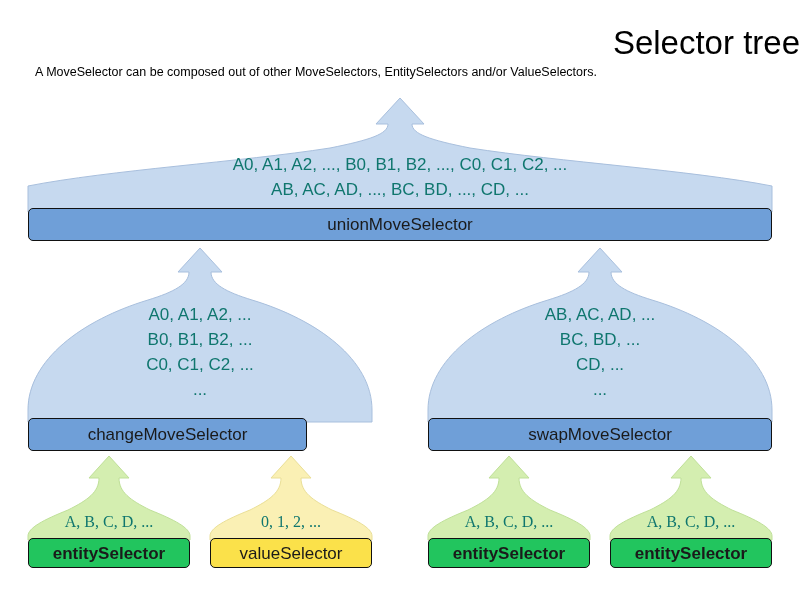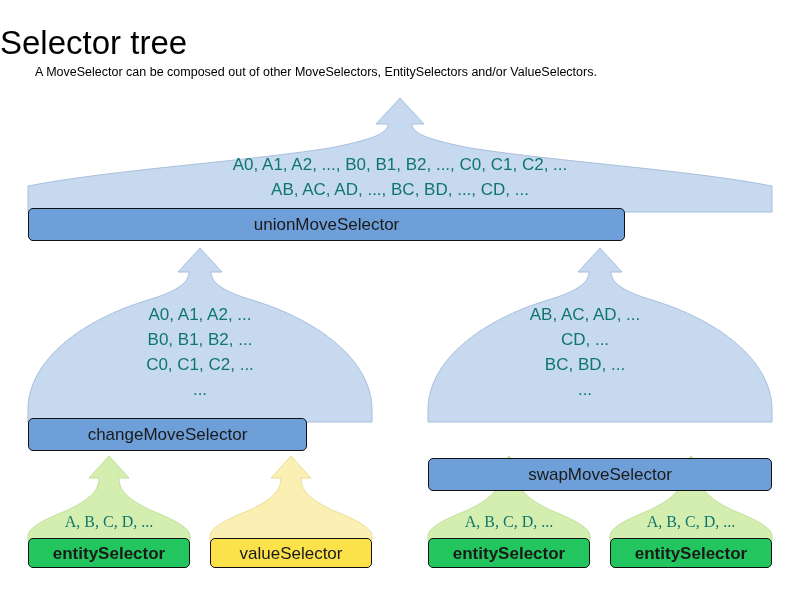--- a/index.html
+++ b/index.html
@@ -17,21 +17,21 @@
   #diagram-root {
     position: relative;
     width: 800px;
     height: 600px;
   }
   .page-title {
     position: absolute;
     left: 0;
     top: 26px;
     width: 800px;
-    text-align: left;
+    text-align: right;
     font-size: 33px;
     font-weight: normal;
     line-height: 1;
     letter-spacing: 0px;
   }
   .page-subtitle {
     position: absolute;
     left: 0;
     top: 66px;
     width: 632px;
@@ -149,51 +149,54 @@
          L 772 540 L 610 540 L 610 536
          C 610 528 625 520 650 510
          C 670 500 681 492 681 478
          L 671 478 Z"></path>
   </svg>
 
   <div class="balloon-text" style="left:28px; top:152px; width:744px;">
     <div>A0, A1, A2, ..., B0, B1, B2, ..., C0, C1, C2, ...</div>
     <div>AB, AC, AD, ..., BC, BD, ..., CD, ...</div>
   </div>
-  <div class="node-bar bar-blue" style="left:28px; top:208px; width:597px; height:33px;">
+  <div class="node-bar bar-blue" style="left:28px; top:208px; width:744px; height:33px;">
     <span>unionMoveSelector</span>
   </div>
 
   <div class="balloon-text" style="left:28px; top:302px; width:344px;">
     <div>A0, A1, A2, ...</div>
     <div>B0, B1, B2, ...</div>
     <div>C0, C1, C2, ...</div>
     <div>...</div>
   </div>
   <div class="node-bar bar-blue" style="left:28px; top:418px; width:279px; height:33px;">
     <span>changeMoveSelector</span>
   </div>
 
-  <div class="balloon-text" style="left:413px; top:302px; width:344px;">
+  <div class="balloon-text" style="left:428px; top:302px; width:344px;">
     <div>AB, AC, AD, ...</div>
+    <div>BC, BD, ...</div>
     <div>CD, ...</div>
-    <div>BC, BD, ...</div>
     <div>...</div>
   </div>
-  <div class="node-bar bar-blue" style="left:428px; top:418px; width:344px; height:33px;margin-top:40px;">
+  <div class="node-bar bar-blue" style="left:428px; top:418px; width:344px; height:33px;">
     <span>swapMoveSelector</span>
   </div>
 
   <div class="balloon-text small-leaf" style="left:28px; top:512px; width:162px;">
     <div>A, B, C, D, ...</div>
   </div>
   <div class="node-bar bar-green" style="left:28px; top:538px; width:162px; height:30px;">
     <span>entitySelector</span>
   </div>
 
+  <div class="balloon-text small-leaf" style="left:210px; top:512px; width:162px;">
+    <div>0, 1, 2, ...</div>
+  </div>
   <div class="node-bar bar-yellow" style="left:210px; top:538px; width:162px; height:30px;">
     <span>valueSelector</span>
   </div>
 
   <div class="balloon-text small-leaf" style="left:428px; top:512px; width:162px;">
     <div>A, B, C, D, ...</div>
   </div>
   <div class="node-bar bar-green" style="left:428px; top:538px; width:162px; height:30px;">
     <span>entitySelector</span>
   </div>

